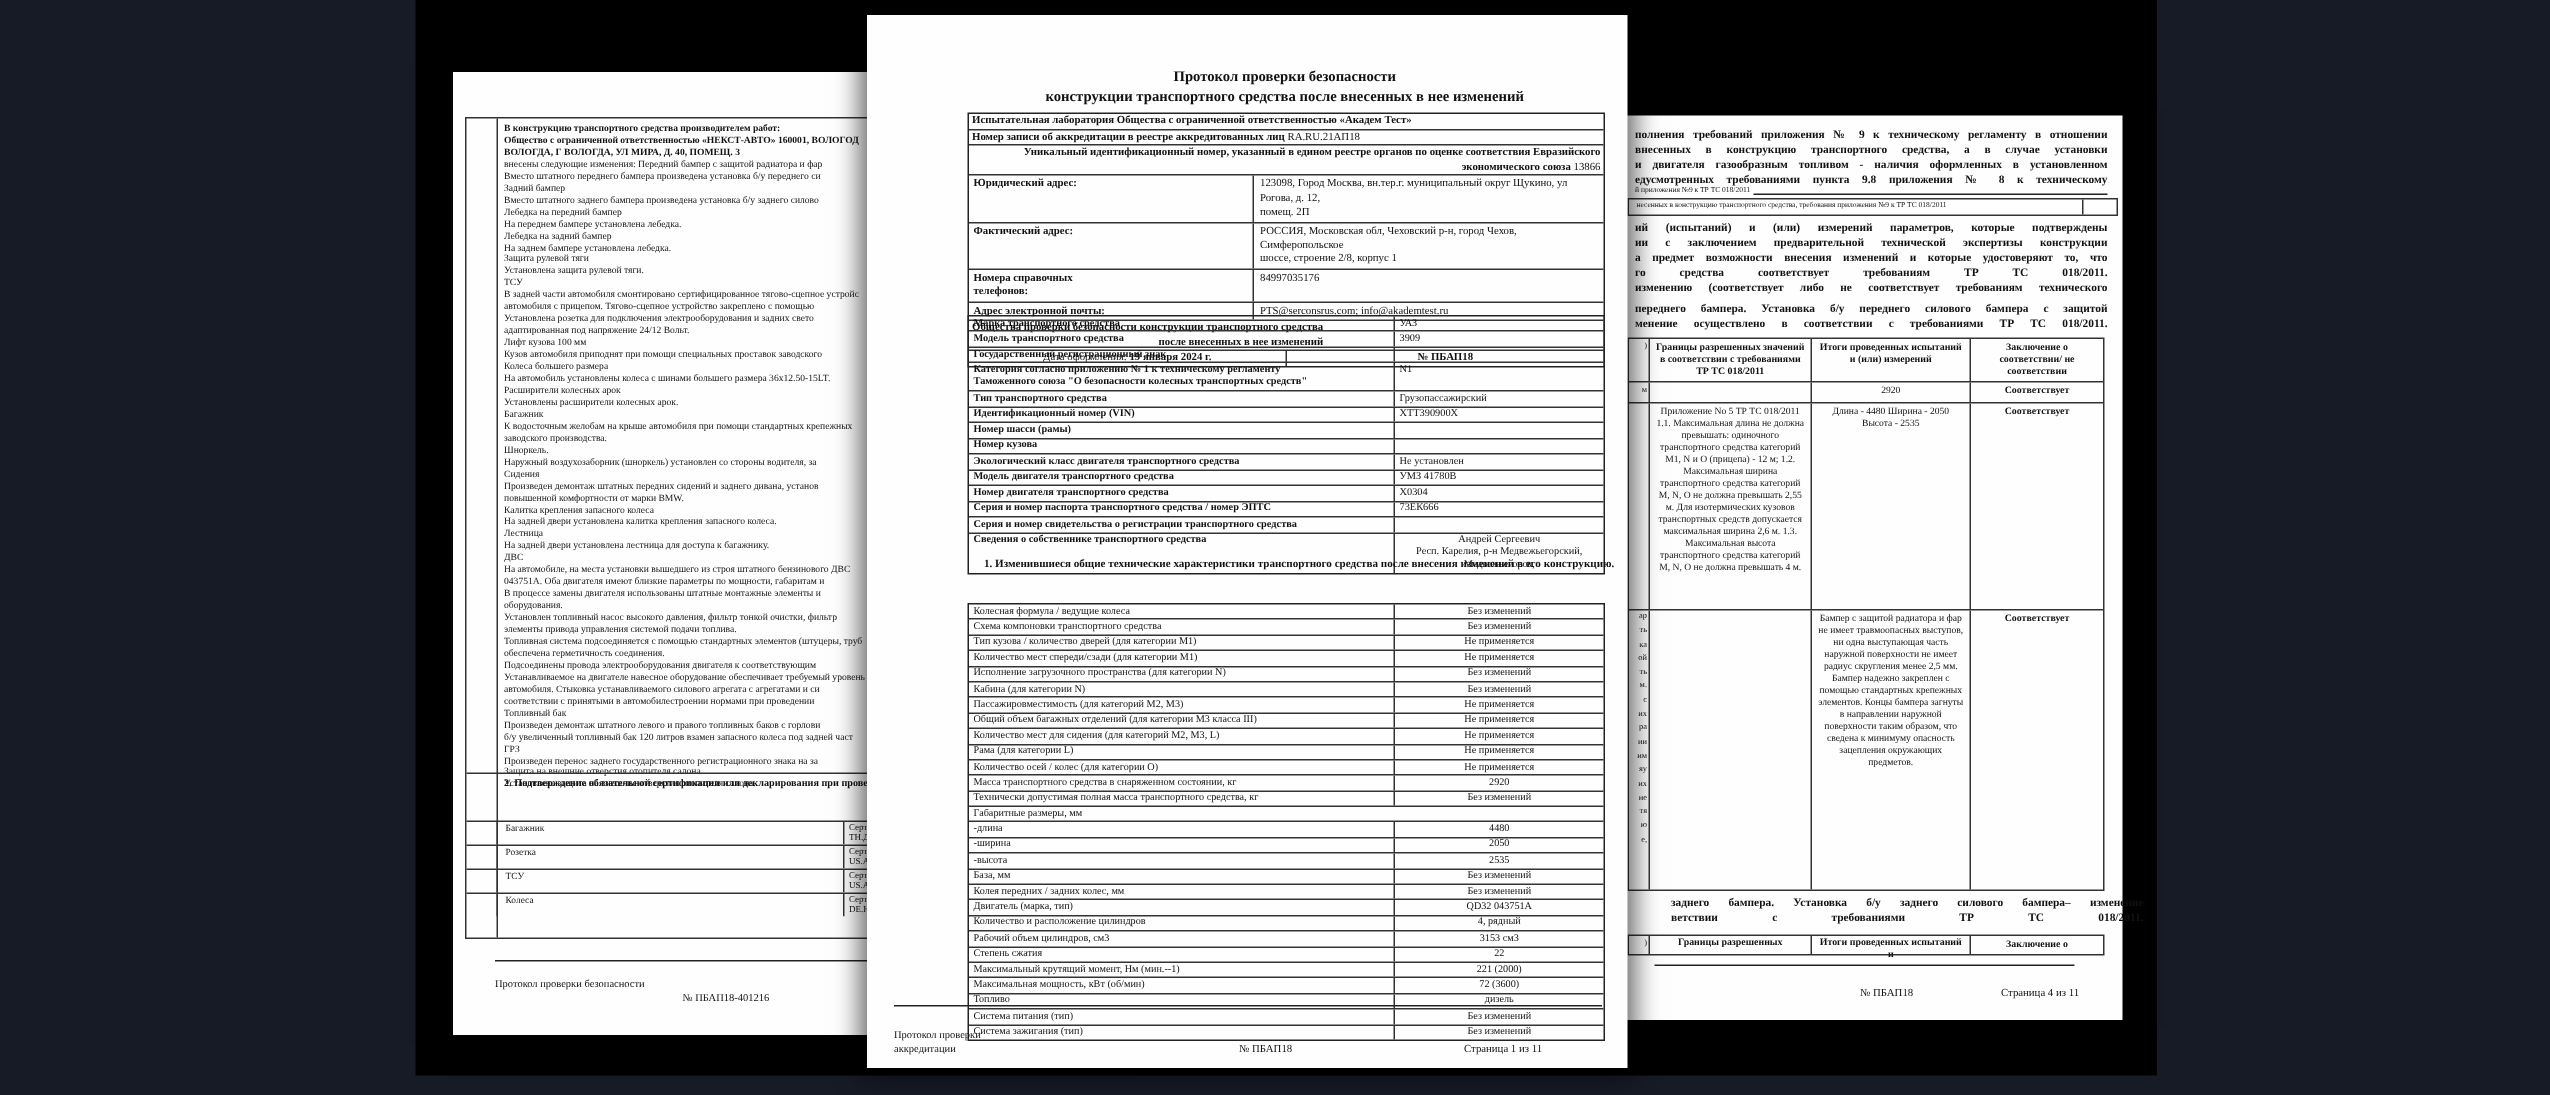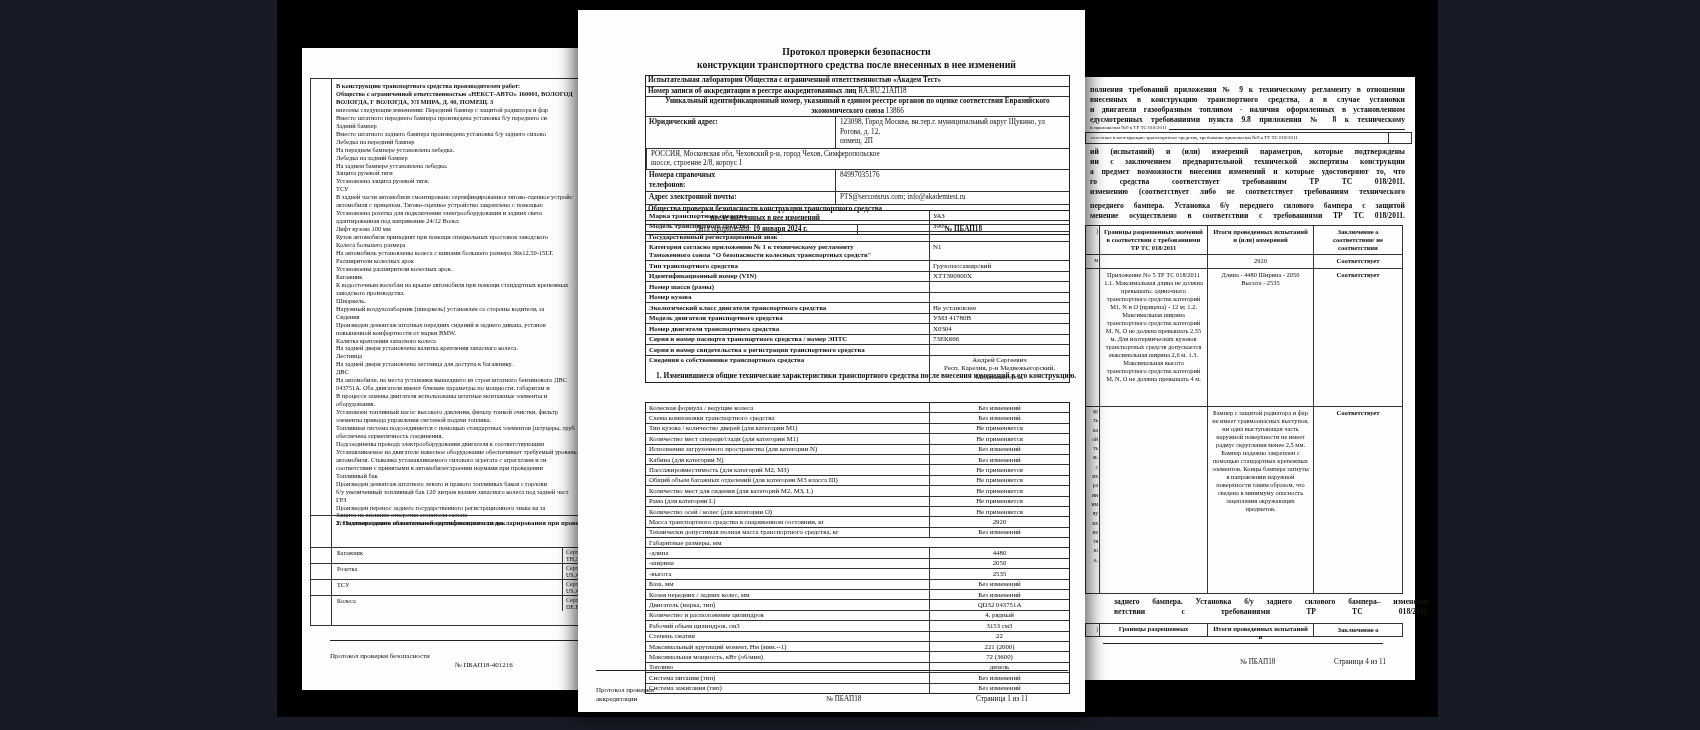--- a/index.html
+++ b/index.html
@@ -25,21 +25,21 @@
   .pfoot{font-size:7px;line-height:9px;}
   #lp-foot{position:absolute;left:28px;top:604px;}
   #lp-footnum{position:absolute;left:153px;top:613px;font-size:7px;}
   
   #page-center{left:578px;top:10px;width:507px;height:702px;z-index:3;}
   #cp-title{position:absolute;left:67px;top:36px;width:423px;text-align:center;font-weight:bold;font-size:9.8px;line-height:12.5px;}
   .ctbl{position:absolute;left:67px;width:423px;border:1.4px solid #222;}
   #cp-info{top:65px;}
   .irow{display:flex;border-top:1px solid #333;}
   .irow:first-child{border-top:none;}
-  .ifull{display:block;text-align:center;font-size:7.2px;line-height:9.6px;padding:0 2px;}
+  .ifull{display:block;text-align:right;font-size:7.2px;line-height:9.6px;padding:0 2px;}
   .ifull b,.ilabel{font-weight:bold;}
   .ilabel{flex:0 0 189px;font-size:7.2px;line-height:9.4px;padding:1px 3px;box-sizing:border-box;}
   .ivalue{flex:1;border-left:1px solid #333;font-size:7.2px;line-height:9.4px;padding:1px 4px;white-space:pre-line;}
   .idate-l{flex:0 0 189px;text-align:center;font-size:7.2px;line-height:9.6px;flex:1;}
   .idate-r{flex:1;border-left:1px solid #333;text-align:center;font-weight:bold;font-size:7.2px;line-height:9.6px;}
   #cp-vehicle{top:200px;}
   #cp-chars{top:392px;}
   .kvrow{display:flex;border-top:1px solid #333;min-height:9.2px;}
   .kvrow:first-child{border-top:none;}
   .kvl{flex:0 0 283px;padding:0.6px 3px;box-sizing:border-box;white-space:pre-line;}
@@ -288,20 +288,21 @@
         </div>
       <div class="irow">
           <div class="ifull"><b>Уникальный идентификационный номер, указанный в едином реестре органов по оценке соответствия Евразийского экономического союза </b><span>13866</span></div>
         </div>
       <div class="irow">
         <div class="ilabel">Юридический адрес:</div>
         <div class="ivalue">123098, Город Москва, вн.тер.г. муниципальный округ Щукино, ул Рогова, д. 12,
 помещ. 2П</div>
       </div>
       <div class="irow">
+        <div class="ilabel">Фактический адрес:</div>
         <div class="ivalue">РОССИЯ, Московская обл, Чеховский р-н, город Чехов, Симферопольское
 шоссе, строение 2/8, корпус 1</div>
       </div>
       <div class="irow">
         <div class="ilabel" style="white-space:pre-line">Номера справочных
 телефонов:</div>
         <div class="ivalue">84997035176</div>
       </div>
       <div class="irow">
         <div class="ilabel">Адрес электронной почты:</div>

